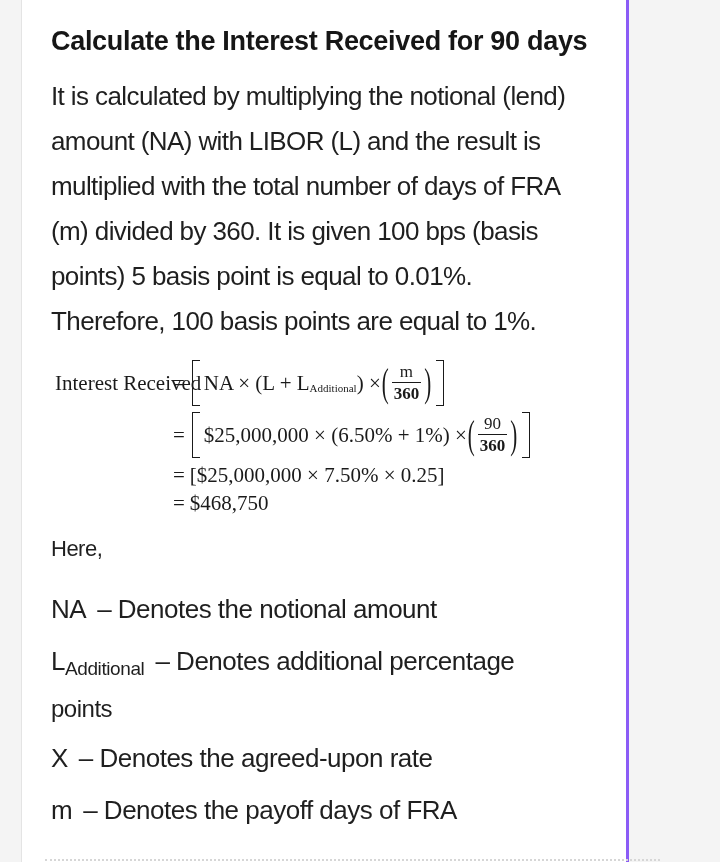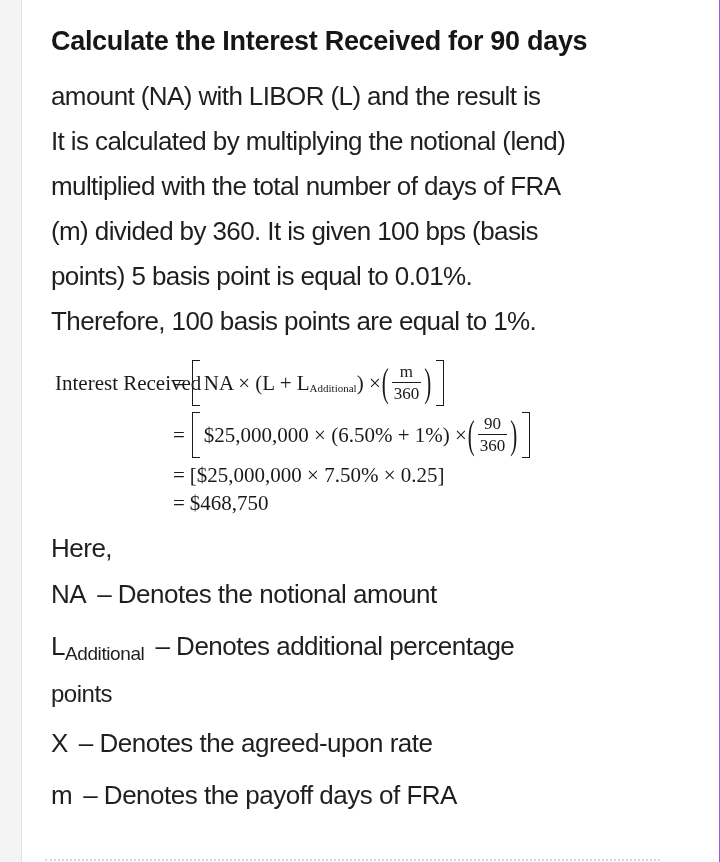--- a/index.html
+++ b/index.html
@@ -14,26 +14,26 @@
   .page {
     position: relative;
     width: 720px;
     height: 862px;
     background: #f4f4f4;
   }
   .card {
     position: absolute;
     left: 21px;
     top: 0;
-    width: 699px;
+    width: 608px;
     height: 862px;
     box-sizing: border-box;
     background: #ffffff;
     border-left: 1px solid #e4e4e4;
-    border-right: 1px solid #8b5cf6;
+    border-right: 3px solid #8b5cf6;
     padding: 10px 10px 0 29px;
     overflow: hidden;
   }
   .heading {
     color: #161616;
     font-weight: 700;
     font-size: 27px;
     line-height: 46px;
     letter-spacing: -0.3px;
     margin: 8px 0 10px 0;
@@ -97,33 +97,34 @@
     flex-direction: column;
     align-items: center;
     font-size: 17px;
     line-height: 1.2;
     padding: 0 2px;
     vertical-align: middle;
   }
   .frac .den {
     border-top: 1.4px solid #1a1a1a;
     padding: 1px 2px 0 2px;
+    font-weight: bold;
   }
   .fsub {
     font-size: 11px;
     position: relative;
     top: 5px;
   }
   
   .here {
     color: #1f1f1f;
-    font-size: 26px;
+    font-size: 22px;
     line-height: 45px;
     letter-spacing: -0.5px;
-    margin: 10px 0 1px 0;
+    margin: 10px 0 16px 0;
   }
   .def { margin: 0 0 5px 0; }
   .def-main {
     color: #1f1f1f;
     font-size: 26px;
     line-height: 45px;
     letter-spacing: -0.5px;
   }
   .def-sub {
     font-size: 19px;
@@ -150,22 +151,22 @@
 <body>
 
 <div class="page">
   <div class="card">
 
     <div class="heading">
       <div>Calculate the Interest Received for 90 days</div>
     </div>
 
     <div class="para">
+      <div>It is calculated by multiplying the notional (lend)</div>
       <div>amount (NA) with LIBOR (L) and the result is</div>
-      <div>It is calculated by multiplying the notional (lend)</div>
       <div>multiplied with the total number of days of FRA</div>
       <div>(m) divided by 360. It is given 100 bps (basis</div>
       <div>points) 5 basis point is equal to 0.01%.</div>
       <div>Therefore, 100 basis points are equal to 1%.</div>
     </div>
 
     <div class="formula">
 
       <div class="frow tall">
         <span class="flhs">Interest Received</span>

